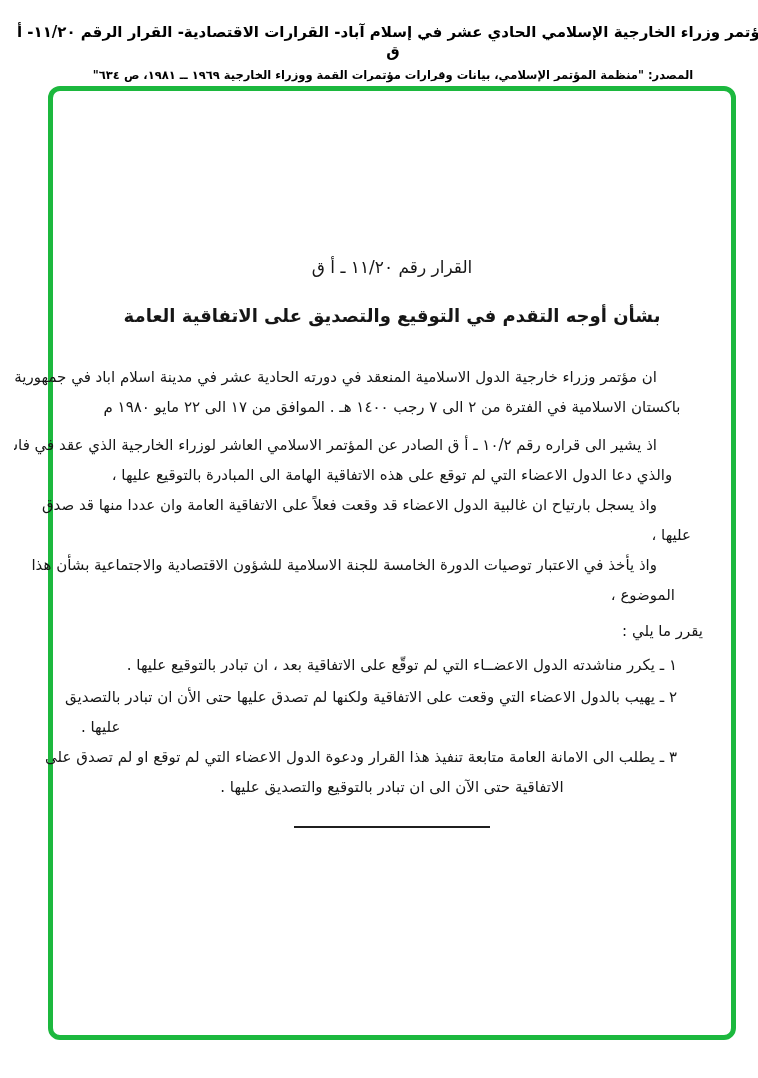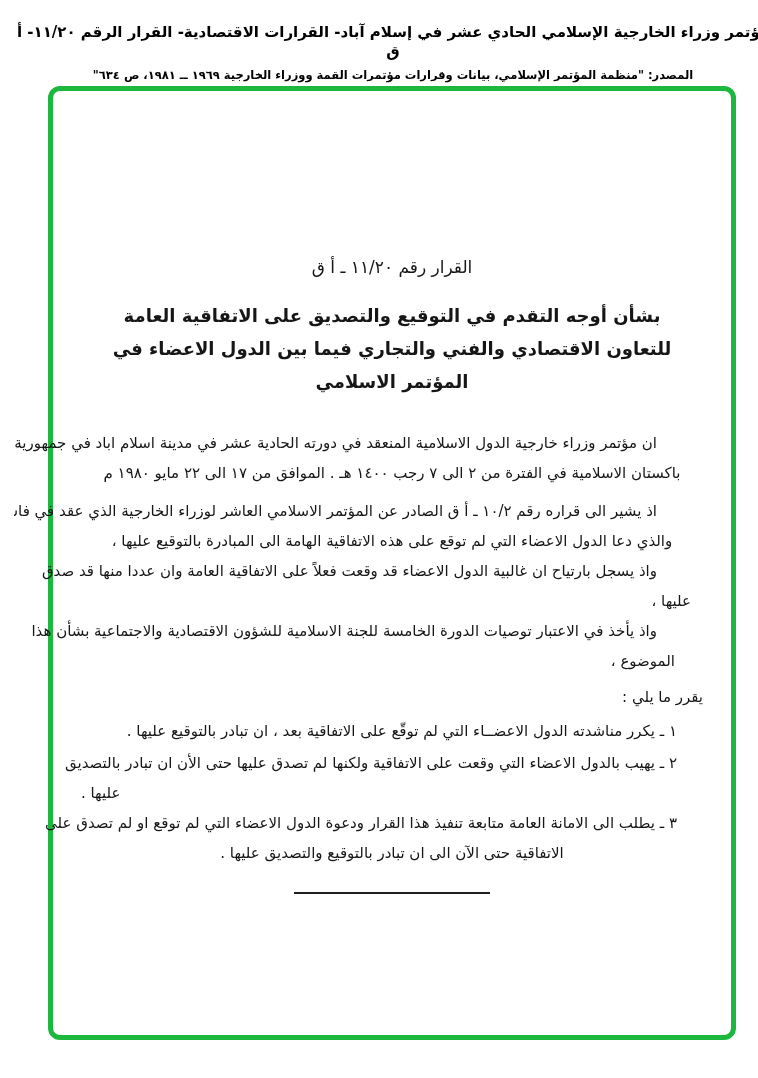--- a/index.html
+++ b/index.html
@@ -49,21 +49,20 @@
     <div class="h1">مؤتمر وزراء الخارجية الإسلامي الحادي عشر في إسلام آباد- القرارات الاقتصادية- القرار الرقم ١١/٢٠- أ ق</div>
     <div class="h2">المصدر: "منظمة المؤتمر الإسلامي، بيانات وقرارات مؤتمرات القمة ووزراء الخارجية ١٩٦٩ ــ ١٩٨١، ص ٦٣٤"</div>
   </header>
 
   <section class="green-box">
 
     <div class="doc-title">القرار رقم ١١/٢٠ ـ أ ق</div>
 
     <div class="doc-sub">
       <span class="line">بشأن أوجه التقدم في التوقيع والتصديق على الاتفاقية العامة</span>
-      <span class="line">للتعاون الاقتصادي والفني والتجاري فيما بين الدول الاعضاء في المؤتمر الاسلامي</span>
     </div>
 
     <div class="para p1">
       <span class="line j indent-par">ان مؤتمر وزراء خارجية الدول الاسلامية المنعقد في دورته الحادية عشر في مدينة اسلام اباد في جمهورية</span>
       <span class="line c">باكستان الاسلامية في الفترة من ٢ الى ٧ رجب ١٤٠٠ هـ . الموافق من ١٧ الى ٢٢ مايو ١٩٨٠ م</span>
     </div>
 
     <div class="para p2">
       <span class="line j indent-par">اذ يشير الى قراره رقم ١٠/٢ ـ أ ق الصادر عن المؤتمر الاسلامي العاشر لوزراء الخارجية الذي عقد في فاس</span>
       <span class="line c">والذي دعا الدول الاعضاء التي لم توقع على هذه الاتفاقية الهامة الى المبادرة بالتوقيع عليها ،</span>

